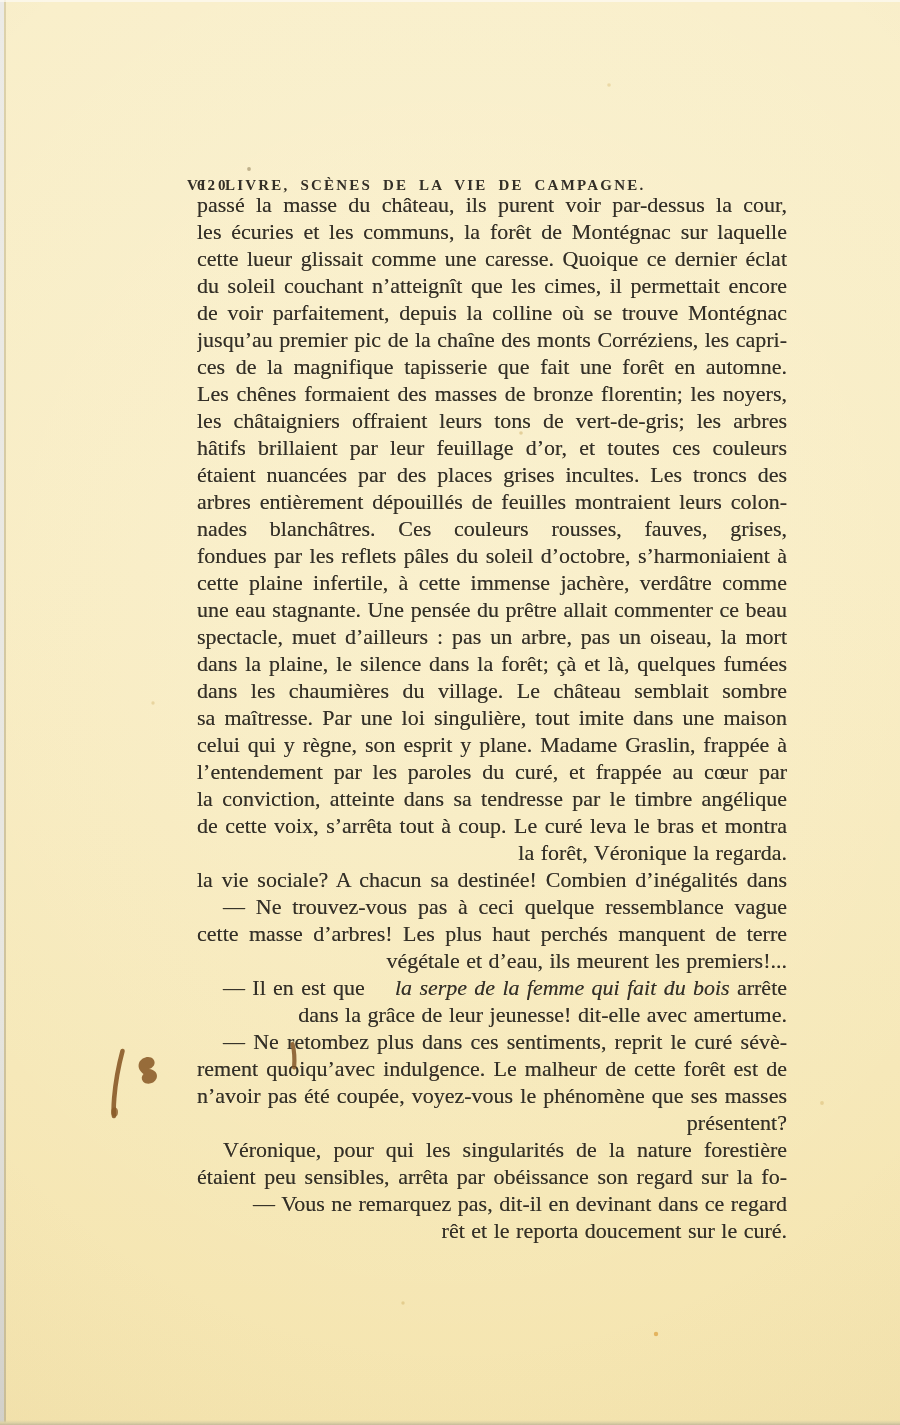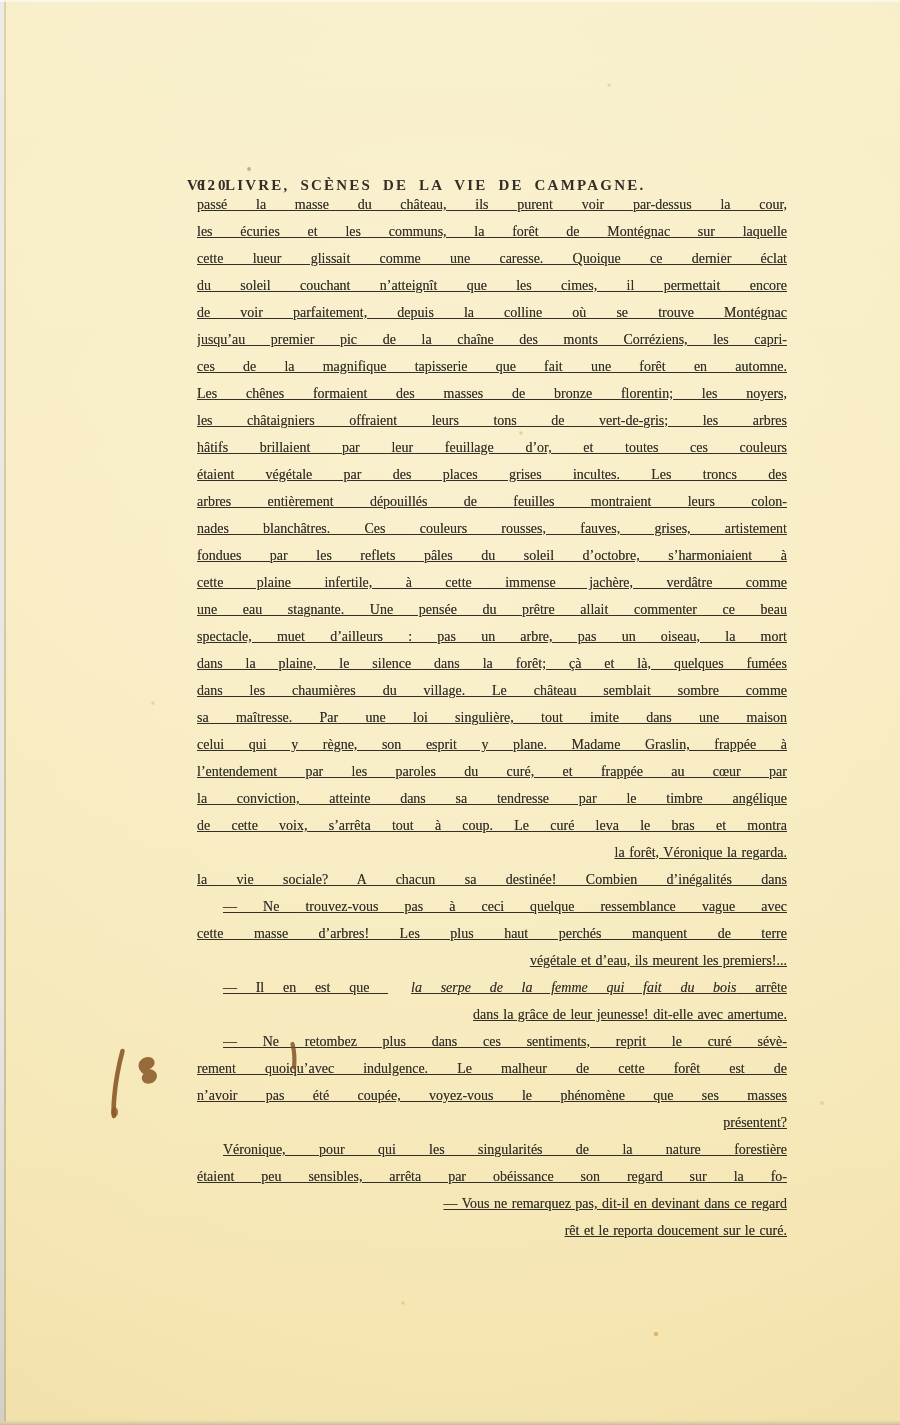--- a/index.html
+++ b/index.html
@@ -39,23 +39,22 @@
     position: absolute; top: 153px; left: 197px; width: 590px; height: 24px;
     color: #332f27;
     font-weight: bold; font-size: 15px;
     letter-spacing: 2.2px; word-spacing: 5px; margin-top: 24px;
   }
   .page-number { position: absolute; left: 0; top: 0; letter-spacing: 3px; }
   .running-title { display: block; text-align: left; transform: translateX(-10px); }
   .text-block {
     position: absolute; top: 191px; left: 197px; width: 590px;
     color: #332f27;
-    font-size: 14px;
+    font-size: 22px;
     text-shadow: 0 0 0.5px rgba(46,41,31,0.55);
-    text-decoration: underline;
   }
   .line { height: 27px; line-height: 27px; overflow: hidden; text-align: right; word-spacing: 1px; }
   .line.j { text-align: justify; }
   .line.j::after { content: ""; display: inline-block; width: 100%; height: 0; }
   .line.ind { text-indent: 26px; }
   .it { font-style: italic; margin-left: 23px; }
   .marks-overlay { position: absolute; inset: 0; pointer-events: none; }
   .specks {
     position: absolute; left: 0; top: 0; width: 2px; height: 2px; border-radius: 50%;
     background: transparent;
@@ -87,21 +86,21 @@
       <div class="line j"><span>passé la masse du château, ils purent voir par-dessus la cour,</span></div>
       <div class="line j"><span>les écuries et les communs, la forêt de Montégnac sur laquelle</span></div>
       <div class="line j"><span>cette lueur glissait comme une caresse. Quoique ce dernier éclat</span></div>
       <div class="line j"><span>du soleil couchant n’atteignît que les cimes, il permettait encore</span></div>
       <div class="line j"><span>de voir parfaitement, depuis la colline où se trouve Montégnac</span></div>
       <div class="line j"><span>jusqu’au premier pic de la chaîne des monts Corréziens, les capri-</span></div>
       <div class="line j"><span>ces de la magnifique tapisserie que fait une forêt en automne.</span></div>
       <div class="line j"><span>Les chênes formaient des masses de bronze florentin; les noyers,</span></div>
       <div class="line j"><span>les châtaigniers offraient leurs tons de vert-de-gris; les arbres</span></div>
       <div class="line j"><span>hâtifs brillaient par leur feuillage d’or, et toutes ces couleurs</span></div>
-      <div class="line j"><span>étaient végétale par des places grises incultes. Les troncs des</span></div>
+      <div class="line j"><span>étaient nuancées par des places grises incultes. Les troncs des</span></div>
       <div class="line j"><span>arbres entièrement dépouillés de feuilles montraient leurs colon-</span></div>
       <div class="line j"><span>nades blanchâtres. Ces couleurs rousses, fauves, grises, artistement</span></div>
       <div class="line j"><span>fondues par les reflets pâles du soleil d’octobre, s’harmoniaient à</span></div>
       <div class="line j"><span>cette plaine infertile, à cette immense jachère, verdâtre comme</span></div>
       <div class="line j"><span>une eau stagnante. Une pensée du prêtre allait commenter ce beau</span></div>
       <div class="line j"><span>spectacle, muet d’ailleurs : pas un arbre, pas un oiseau, la mort</span></div>
       <div class="line j"><span>dans la plaine, le silence dans la forêt; çà et là, quelques fumées</span></div>
       <div class="line j"><span>dans les chaumières du village. Le château semblait sombre comme</span></div>
       <div class="line j"><span>sa maîtresse. Par une loi singulière, tout imite dans une maison</span></div>
       <div class="line j"><span>celui qui y règne, son esprit y plane. Madame Graslin, frappée à</span></div>

